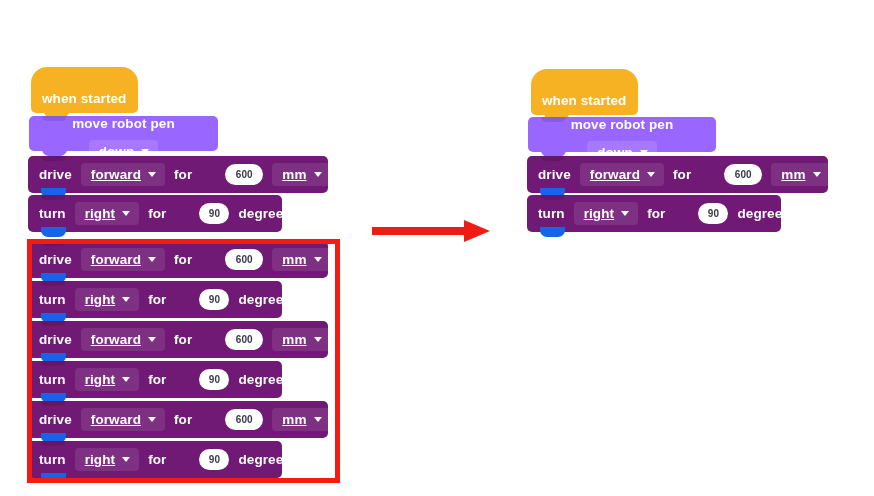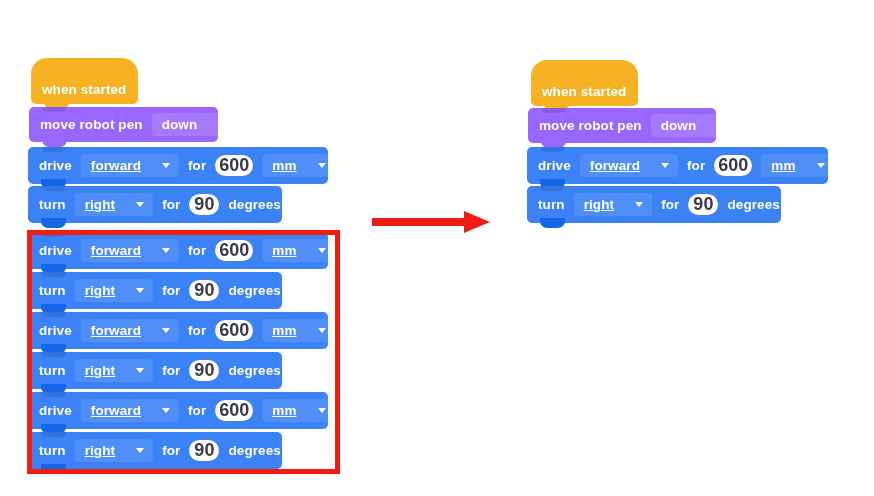--- a/index.html
+++ b/index.html
@@ -11,21 +11,21 @@
     width: 874px;
     height: 496px;
     position: relative;
     overflow: hidden;
     font-family: "Liberation Sans", sans-serif;
     -webkit-font-smoothing: antialiased;
   }
 
   .canvas {
     position: absolute;
-    left: 0; top: 8px;
+    left: 0; top: 17px;
     width: 874px;
     height: 472px;
   }
 
   
   .blk {
     position: absolute;
     box-sizing: border-box;
     display: flex;
     align-items: center;
@@ -52,35 +52,36 @@
     left: 13px;
     bottom: -5px;
     width: 25px;
     height: 10px;
     background: #f7b223;
     border-radius: 0 0 7px 7px;
   }
 
   .blk.pen {
     background: #9966ff;
+    flex-direction: column;
   }
   .blk.pen::after {
     content: "";
     position: absolute;
     left: 13px;
     bottom: -5px;
     width: 25px;
     height: 10px;
     background: #9966ff;
     border-radius: 0 0 7px 7px;
     z-index: 0;
   }
 
   .blk.motion {
-    background: #3b82f6;
+    background: #701a75;
   }
   .blk.motion::after {
     content: "";
     position: absolute;
     left: 13px;
     bottom: -5px;
     width: 25px;
     height: 10px;
     background: #1565e8;
     border-radius: 0 0 7px 7px;
@@ -98,21 +99,21 @@
     border-radius: 0 0 7px 7px;
     pointer-events: none;
   }
 
   
   .lbl { color: #ffffff; }
 
   .dd {
     display: inline-flex;
     align-items: center;
-    gap: 21px;
+    gap: 7px;
     padding: 4px 9px 4px 10px;
     border-radius: 4px;
     font-weight: 700;
     font-size: 13.5px;
     color: #ffffff;
   }
   .motion .dd { background: rgba(255,255,255,0.10); text-decoration: underline; }
   .pen .dd    { background: rgba(255,255,255,0.13); }
 
   .caret {
@@ -126,23 +127,24 @@
   .oval {
     display: inline-flex;
     align-items: center;
     justify-content: center;
     min-width: 38px;
     height: 21px;
     padding: 0 9px;
     border-radius: 11px;
     background: #ffffff;
     color: #3a3a4a;
-    font-size: 18px;
+    font-size: 10px;
     font-weight: 700;
     box-sizing: border-box;
+    margin-left: 24px;
   }
   .oval.narrow { min-width: 30px; padding: 4px 7px; }
 
   .play {
     width: 0; height: 0;
     border-top: 6px solid transparent;
     border-bottom: 6px solid transparent;
     border-left: 10px solid #ffffff;
     display: inline-block;
     margin-left: auto;

